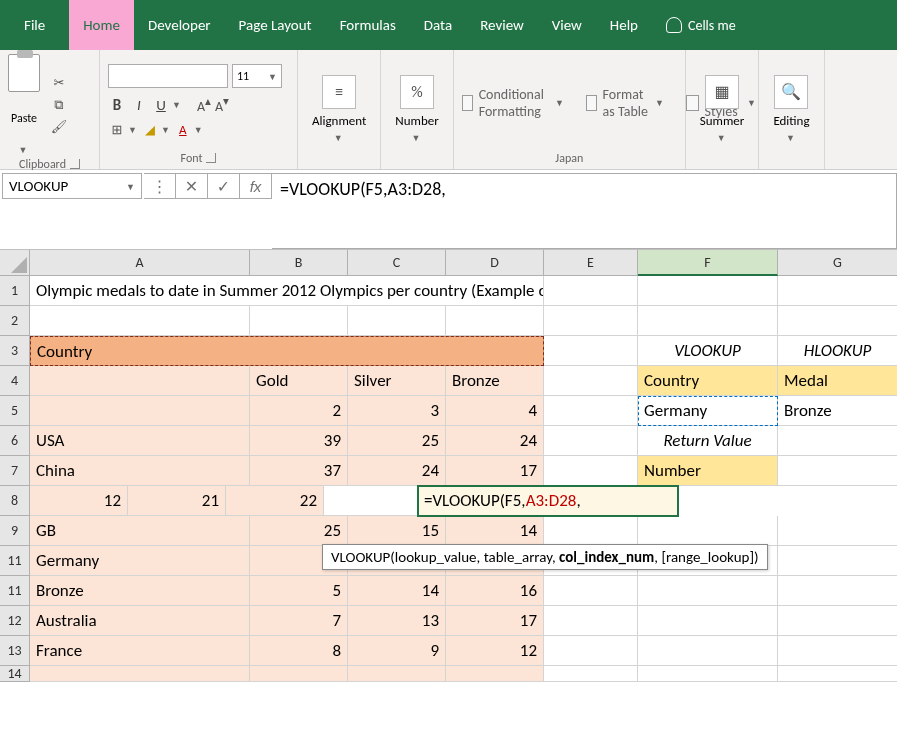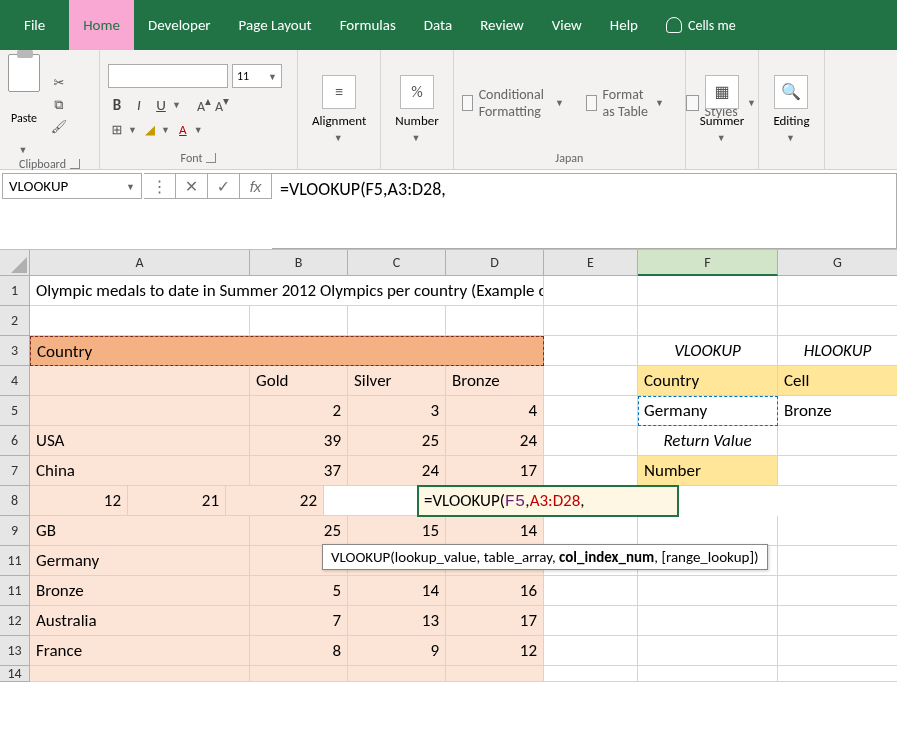--- a/index.html
+++ b/index.html
@@ -73,21 +73,21 @@
 .cG { width: 120px; }
 
 .num { justify-content: flex-end; }
 .pink { background: #fce4d6; }
 .header-orange { background: #f4b183; border: 1px solid #d08e4e; font-weight: normal; }
 .header-gold { background: #ffe699; font-weight: normal; }
 .italic-center { font-style: italic; justify-content: center; }
 .sel-range { outline: 1.5px dashed #7a2a2a; outline-offset: -1px; }
 .sel-cell { background: #e8f0e3; outline: 2px solid #217346; outline-offset: -1px; }
 .formula-cell { background: #fdf7e3; position: relative; }
-.blue-ref { color: #701a75; font-family: Liberation Mono, monospace; }
+.blue-ref { color: #000000; }
 .red-ref { color: #c00000; }
 
 .tooltip { position: absolute; background: #fff; border: 1px solid #888; padding: 3px 8px; font-size: 15px; box-shadow: 1px 1px 3px rgba(0,0,0,.2); white-space: nowrap; z-index: 10; }
 .tooltip .bold { font-weight: bold; }
 
 .blue-dash { outline: 1.5px dashed #0070c0; outline-offset: -1px; }
 </style>
 </head>
 <body>
 
@@ -296,21 +296,21 @@
       <div class="cell cF italic-center">VLOOKUP</div>
       <div class="cell cG italic-center">HLOOKUP</div>
     </div>
     <div class="row">
       <div class="cell cA pink"></div>
       <div class="cell cB pink">Gold</div>
       <div class="cell cC pink">Silver</div>
       <div class="cell cD pink">Bronze</div>
       <div class="cell cE"></div>
       <div class="cell cF header-gold">Country</div>
-      <div class="cell cG header-gold">Cell</div>
+      <div class="cell cG header-gold">Medal</div>
     </div>
     <div class="row">
       <div class="cell cA pink"></div>
       <div class="cell cB pink num">2</div>
       <div class="cell cC pink num">3</div>
       <div class="cell cD pink num">4</div>
       <div class="cell cE"></div>
       <div class="cell cF blue-dash">Germany</div>
       <div class="cell cG">Bronze</div>
     </div>

